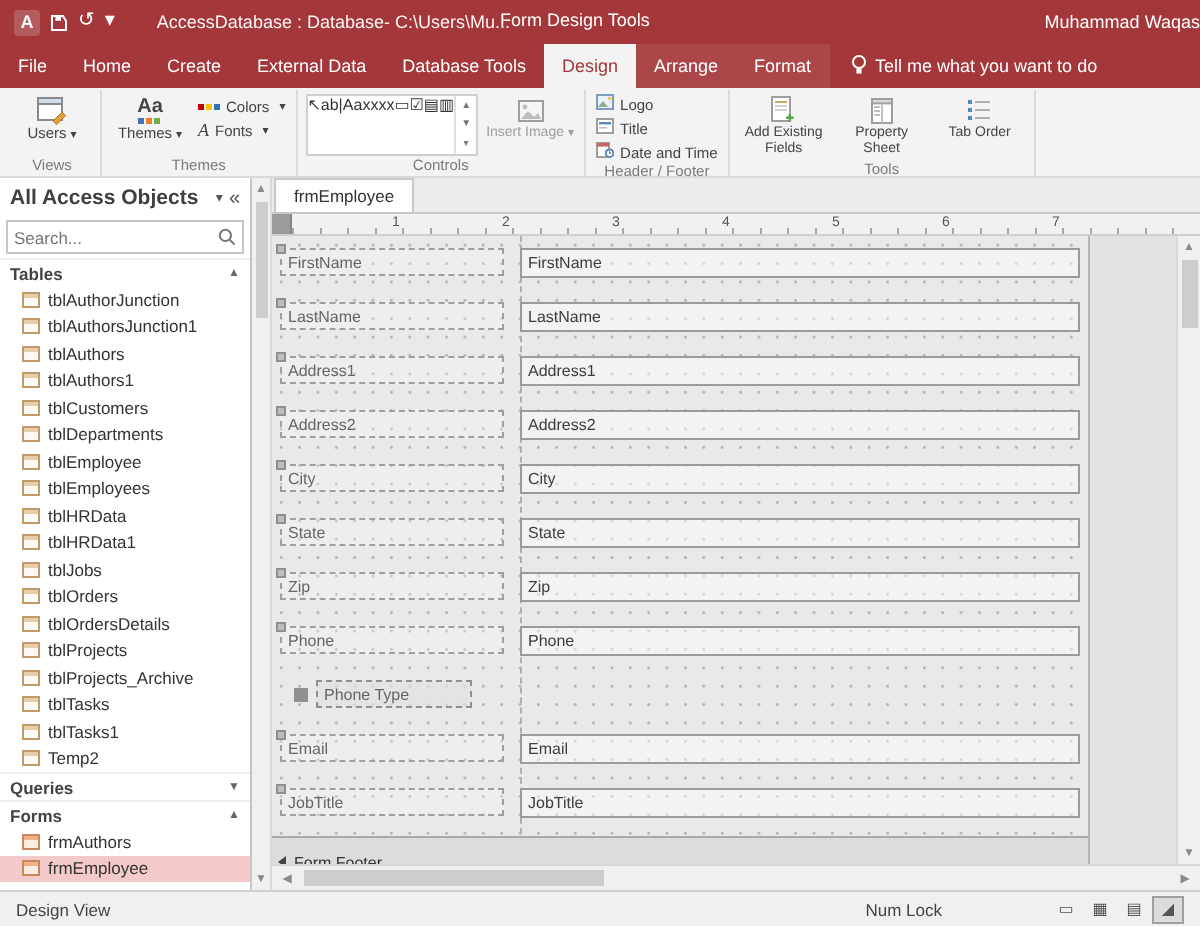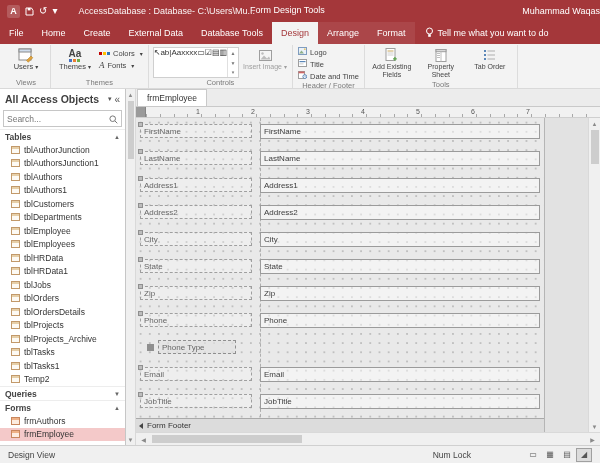--- a/index.html
+++ b/index.html
@@ -127,21 +127,21 @@
   .combo-btn { display: none; }
   .type-combo .fld-label { margin-left: 22px; width: 78px; background: rgba(225,225,225,0.7); border-color: #8f8f8f; }
   .type-combo .handle { width: 7px; height: 7px; background: #8f8f8f; left: -12px; top: 3px; }
   .type-combo .fld-box { margin-left: 24px; border: 2px solid #dd8f33; background: #fff; padding-left: 3px; }
   .type-combo .combo-btn {
     display: flex; margin-left: auto; width: 12px; align-self: stretch;
     border-left: 1px solid #b5b5b5; background: #f3f3f3;
     align-items: center; justify-content: center; font-size: 6px; color: #444;
   }
   .section-bar {
-    position: absolute; left: 0; right: 0; top: 300px; height: 15px;
+    position: absolute; left: 0; right: 0; top: 300px; height: 26px;
     background: #dcdcdc; border-top: 1px solid #a9a9a9; border-bottom: 1px solid #bfbfbf;
     display: flex; align-items: center; gap: 4px; padding-left: 3px; font-size: 8px; color: #333;
   }
   .sec-marker { width: 0; height: 0; border-right: 4px solid #444; border-top: 3px solid transparent; border-bottom: 3px solid transparent; }
   .canvas-right { flex: 1; background: #e2e2e2; }
   .vscroll { width: 12px; background: #f0f0f0; border-left: 1px solid #d9d9d9; display: flex; flex-direction: column; align-items: center; }
   .sb-thumb-v2 { width: 8px; height: 34px; background: #cdcdcd; margin-top: 1px; }
   .hscroll { height: 13px; background: #f0f0f0; border-top: 1px solid #d9d9d9; display: flex; align-items: center; padding: 0 2px; gap: 3px; }
   .sb-arrow.h { width: 11px; height: 100%; font-size: 6px; }
   .sb-thumb-h { width: 150px; height: 8px; background: #cdcdcd; }

